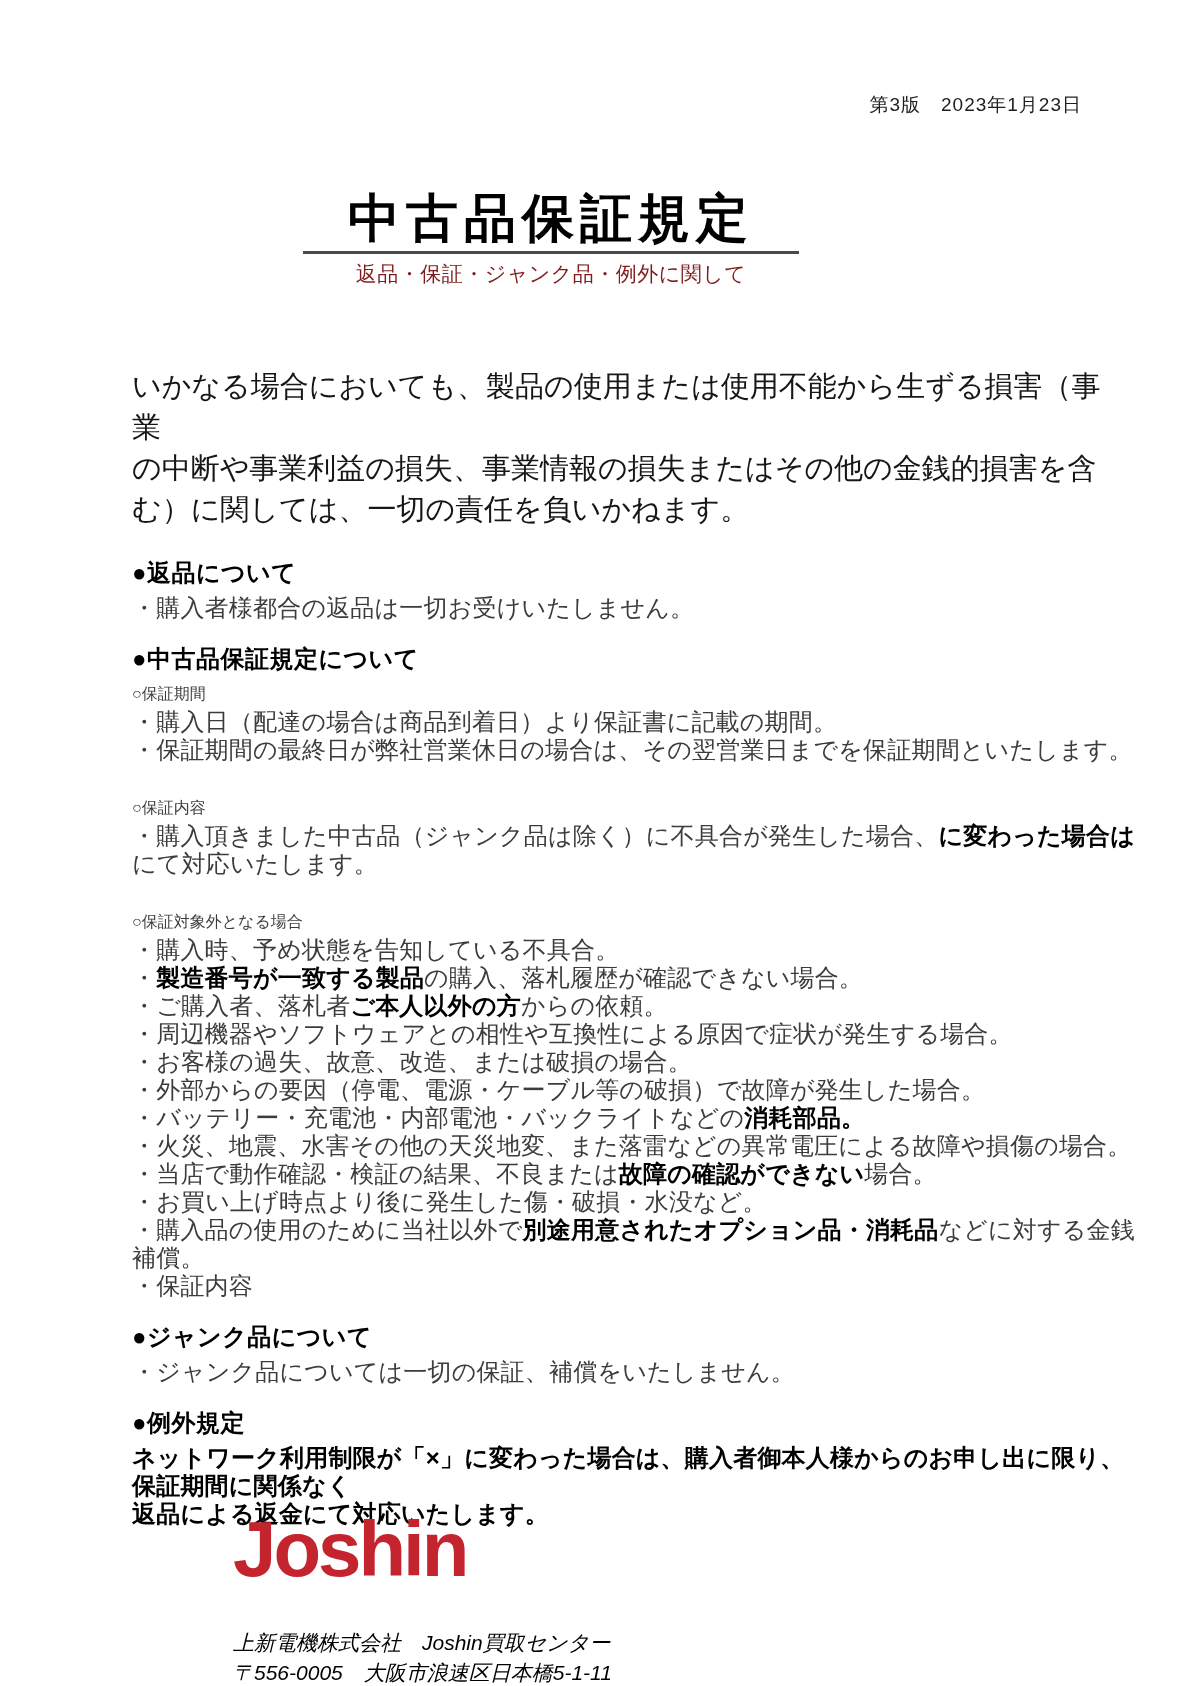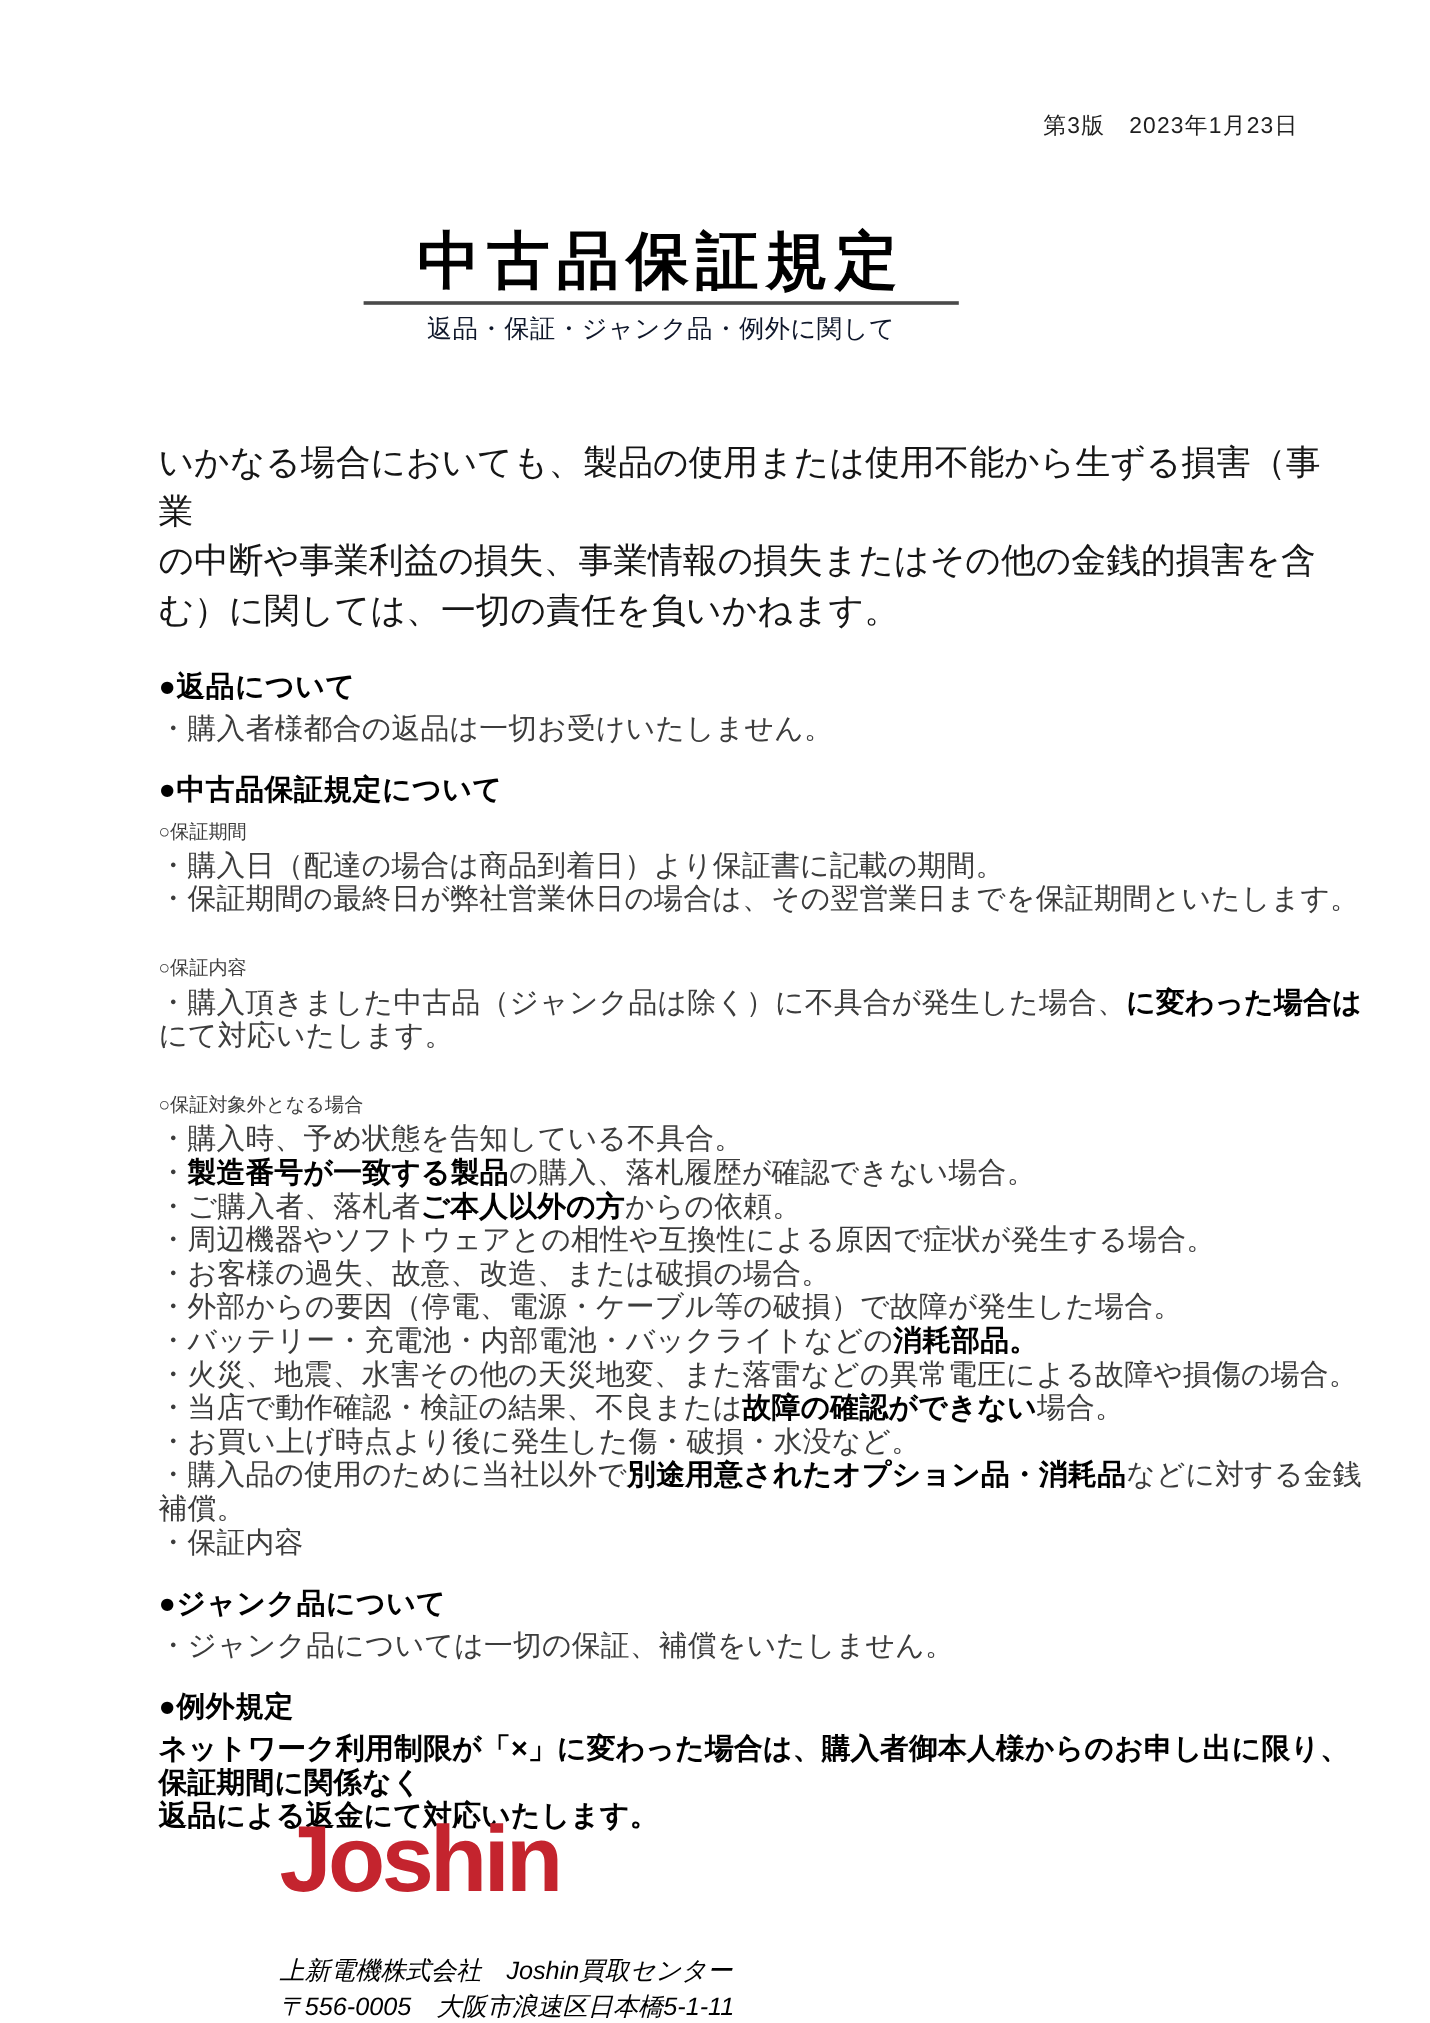--- a/index.html
+++ b/index.html
@@ -22,21 +22,21 @@
     text-align:center;
   }
   .title-main{
     margin:0;font-size:52px;line-height:60px;font-weight:bold;
     letter-spacing:6px;color:#000;
   }
   .title-rule{height:0;border-bottom:3px solid #4a4a4a;margin-top:3px;}
   .title-sub{
     margin:6px 0 12px 0;
     font-family:"Liberation Serif","DejaVu Serif",serif;
-    font-size:21px;letter-spacing:0.5px;color:#0f172a;
+    font-size:21px;letter-spacing:0.5px;color:#7f1d1d;
   }
   
   .disclaimer{
     position:absolute;top:366px;left:132px;width:990px;
     font-family:"Liberation Serif","DejaVu Serif",serif;
     font-size:29px;line-height:41px;color:#161616;
     white-space:pre-line;
   }
   
   .sections{position:absolute;top:558px;left:132px;width:1010px;}

